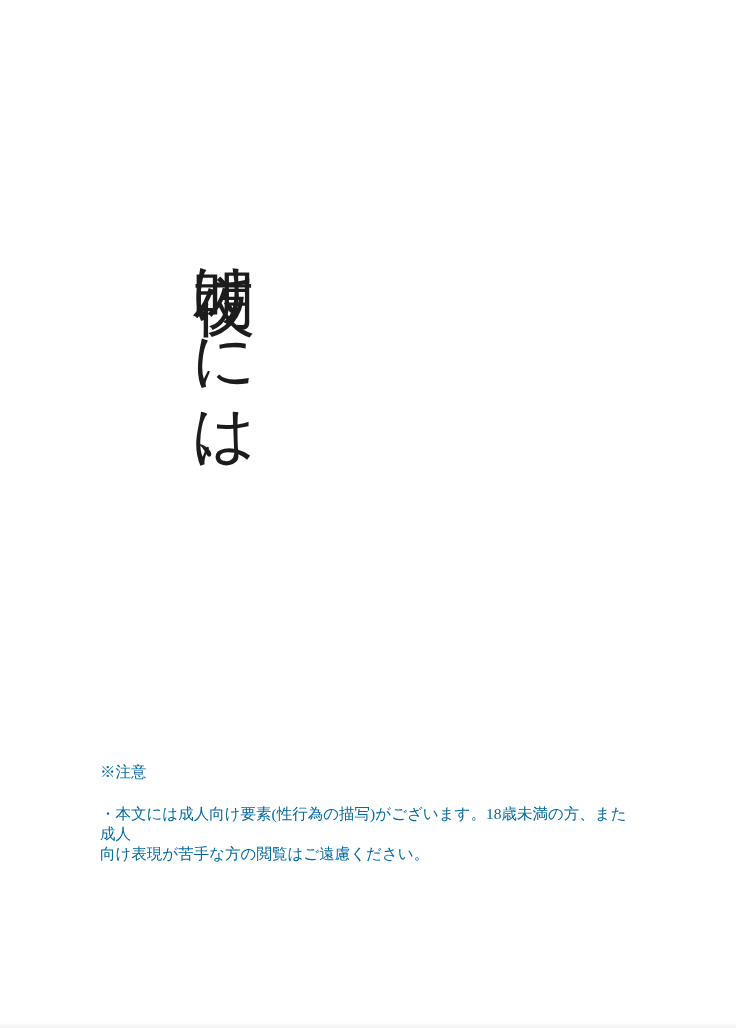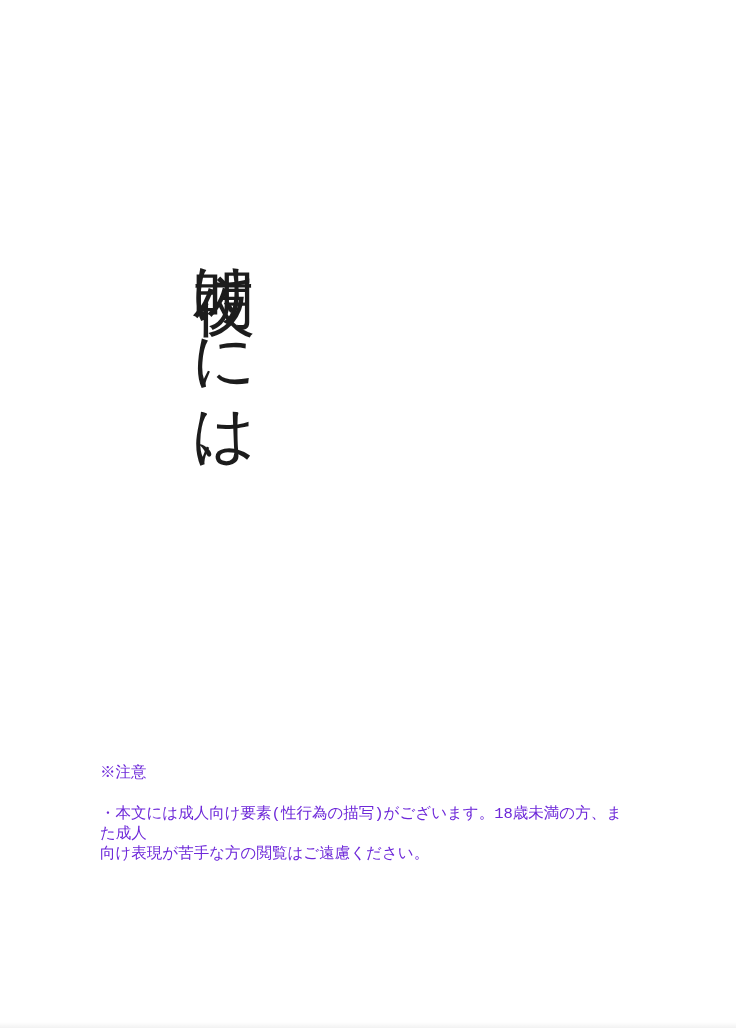--- a/index.html
+++ b/index.html
@@ -26,31 +26,30 @@
     letter-spacing: 0px;
     color: #1c1c1c;
     font-weight: 400;
     white-space: nowrap;
   }
   .notice {
     position: absolute;
     left: 100px;
     top: 762px;
     width: 534px;
-    color: #6d28d9;
+    color: #0369a1;
     font-size: 15.5px;
     line-height: 20px;
   }
   .notice-heading {
     margin: 0 0 22px 0;
   }
   .notice-paragraph {
     white-space: pre-line;
     margin: 0 0 14px 0;
-    font-family: Liberation Mono, monospace;
   }
   .scan-edge-bottom {
     position: absolute;
     left: 0;
     bottom: 0;
     width: 736px;
     height: 6px;
     background: linear-gradient(to bottom, rgba(0,0,0,0) 0%, rgba(0,0,0,0.05) 100%);
   }
 </style>

